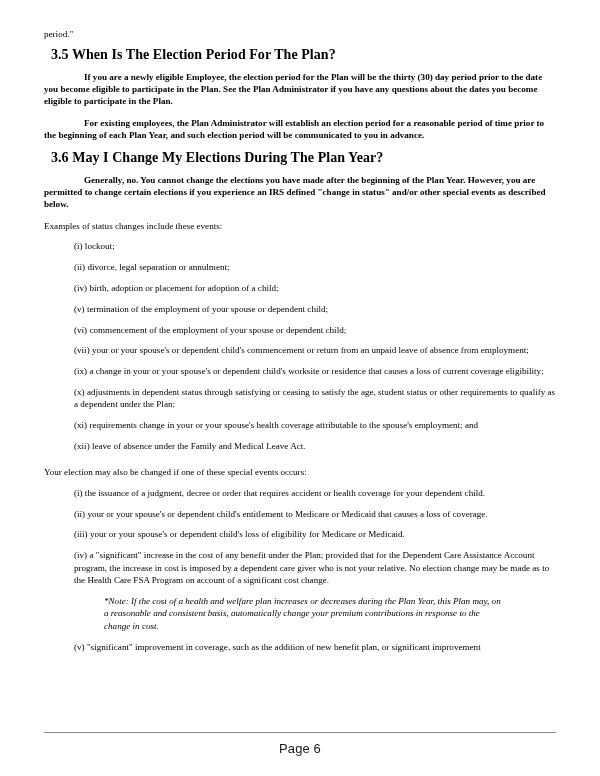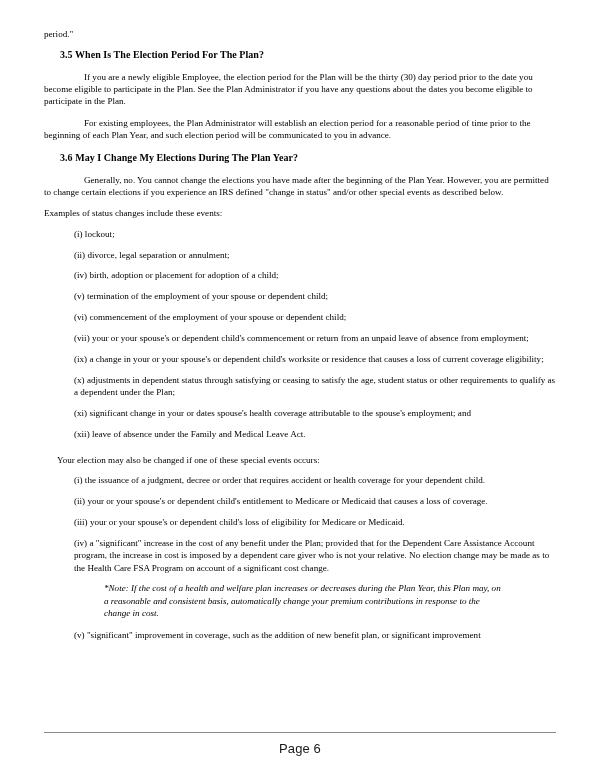--- a/index.html
+++ b/index.html
@@ -29,46 +29,46 @@
     text-align: left;
   }
   
   .para {
     margin: 0 0 9px 0;
     text-indent: 0;
     text-align: left;
   }
   .para.first-line-indent {
     text-indent: 40px;
+    font-weight: bold;
   }
   .heading {
     font-weight: bold;
-    font-size: 10px;
-    margin: 0 0 9px 16px;
+    font-size: 14px;
+    margin: 0 0 9px 7px;
     letter-spacing: 0.05px;
   }
   .heading-spaced-before {
     margin-top: 11px;
   }
   .list-item {
     margin: 0 0 8.5px 0;
     padding-left: 30px;
   }
   .note {
     margin: 0 0 9px 0;
     padding-left: 60px;
     padding-right: 54px;
     font-style: italic;
   }
   .lead-in {
     margin: 0 0 8px 0;
   }
   .gap-before {
     margin-top: 14px;
-    margin-left: 13px;
   }
   .tight {
     margin-bottom: 8px;
   }
   
   .footer {
     position: absolute;
     left: 44px;
     right: 44px;
     bottom: 22px;
@@ -111,21 +111,21 @@
     <p class="para lead-in">Examples of status changes include these events:</p>
 
     <p class="list-item">(i) lockout;</p>
     <p class="list-item">(ii) divorce, legal separation or annulment;</p>
     <p class="list-item">(iv) birth, adoption or placement for adoption of a child;</p>
     <p class="list-item">(v) termination of the employment of your spouse or dependent child;</p>
     <p class="list-item">(vi) commencement of the employment of your spouse or dependent child;</p>
     <p class="list-item">(vii) your or your spouse's or dependent child's commencement or return from an unpaid leave of absence from employment;</p>
     <p class="list-item">(ix) a change in your or your spouse's or dependent child's worksite or residence that causes a loss of current coverage eligibility;</p>
     <p class="list-item">(x) adjustments in dependent status through satisfying or ceasing to satisfy the age, student status or other requirements to qualify as a dependent under the Plan;</p>
-    <p class="list-item">(xi) significant change in your or dates spouse's health coverage attributable to the spouse's employment; and</p>
+    <p class="list-item">(xi) requirements change in your or your spouse's health coverage attributable to the spouse's employment; and</p>
     <p class="list-item tight">(xii) leave of absence under the Family and Medical Leave Act.</p>
 
     <p class="para lead-in gap-before">Your election may also be changed if one of these special events occurs:</p>
 
     <p class="list-item">(i) the issuance of a judgment, decree or order that requires accident or health coverage for your dependent child.</p>
     <p class="list-item">(ii) your or your spouse's or dependent child's entitlement to Medicare or Medicaid that causes a loss of coverage.</p>
     <p class="list-item">(iii) your or your spouse's or dependent child's loss of eligibility for Medicare or Medicaid.</p>
     <p class="list-item">(iv) a "significant" increase in the cost of any benefit under the Plan; provided that for the Dependent Care Assistance Account program, the increase in cost is imposed by a dependent care giver who is not your relative. No election change may be made as to the Health Care FSA Program on account of a significant cost change.</p>
 
     <p class="note">*Note: If the cost of a health and welfare plan increases or decreases during the Plan Year, this Plan may, on a reasonable and consistent basis, automatically change your premium contributions in response to the change in cost.</p>

